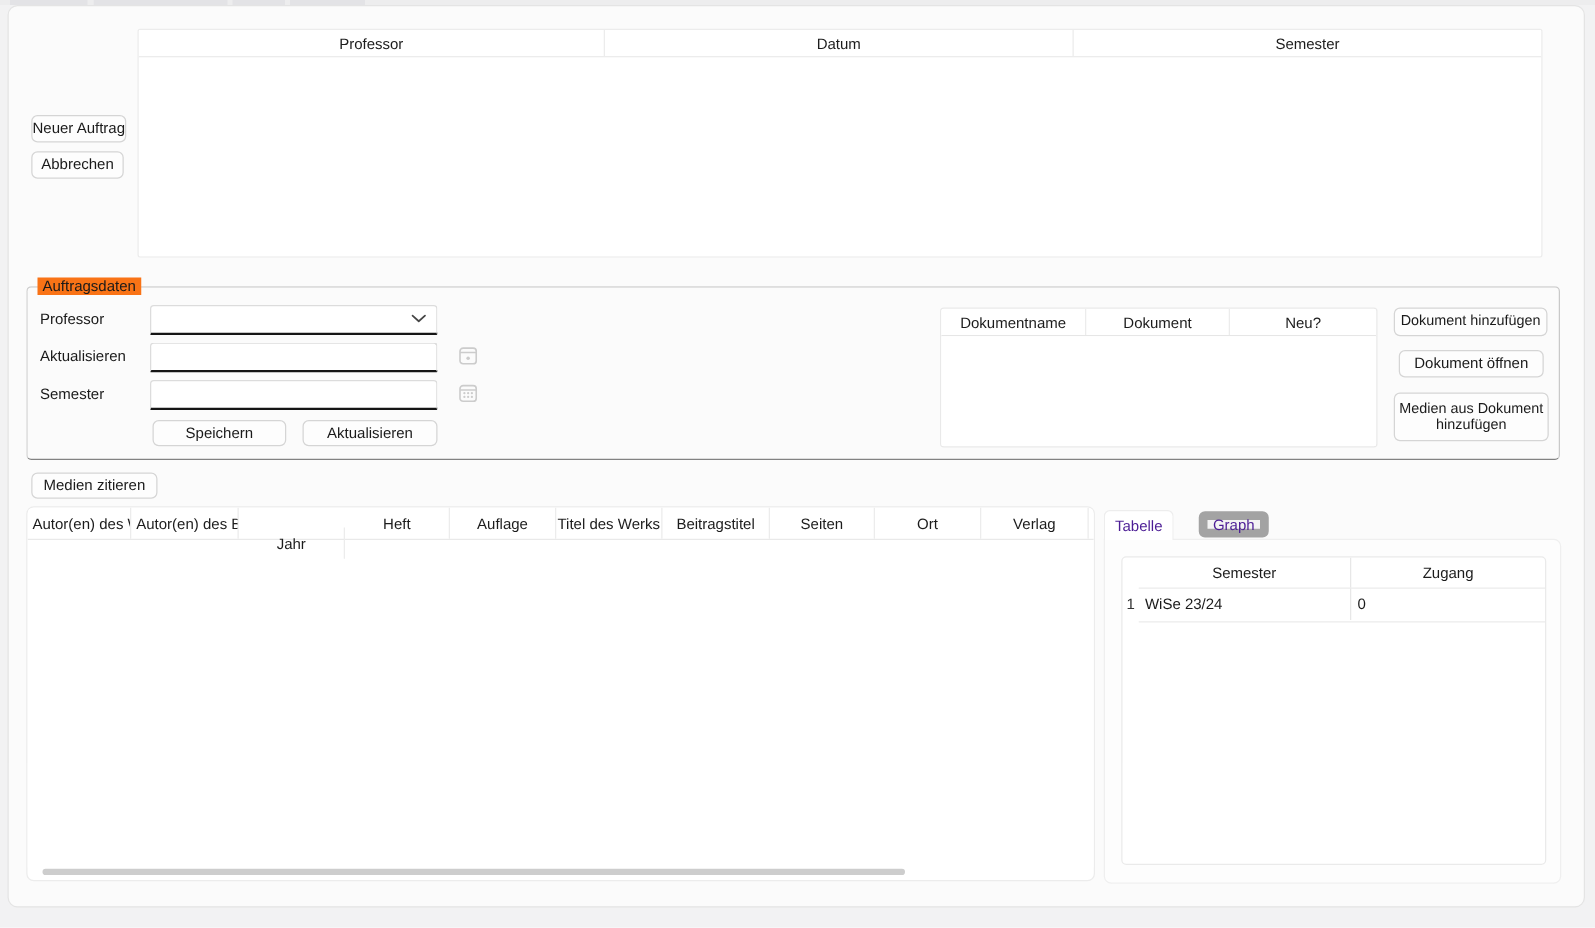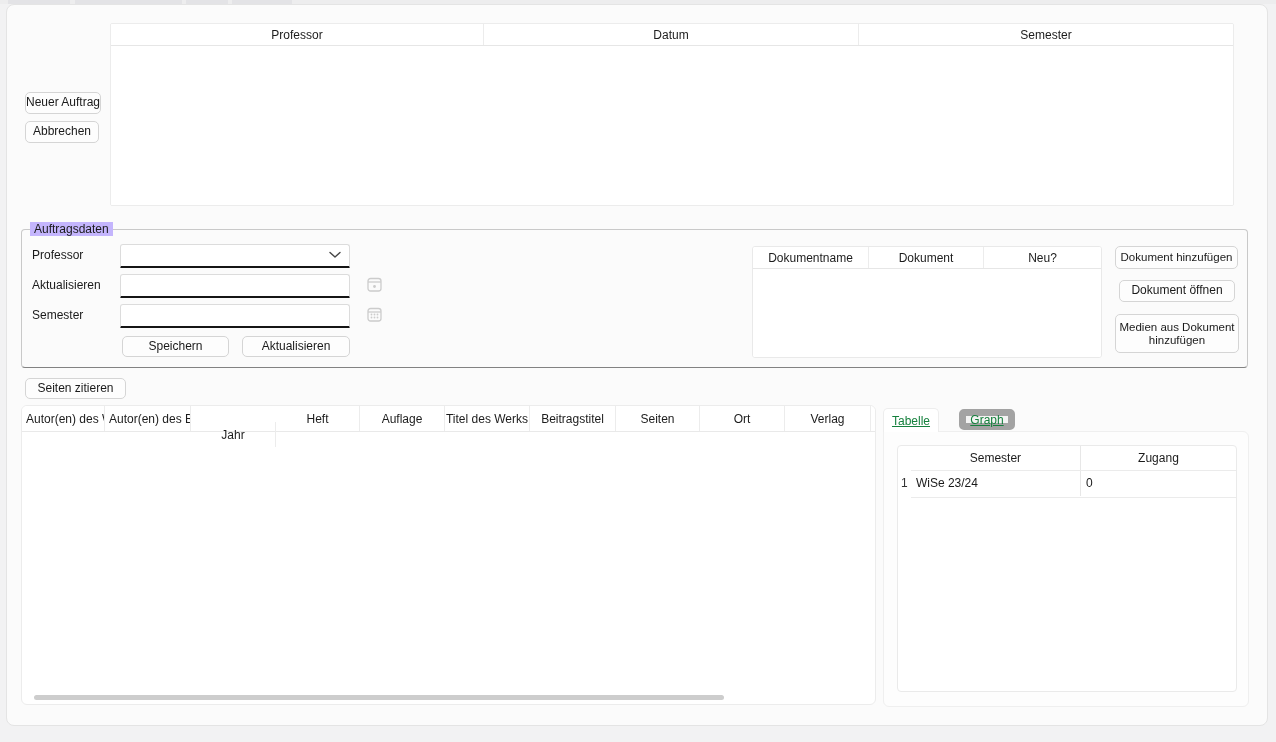--- a/index.html
+++ b/index.html
@@ -49,37 +49,37 @@
   }
   .th.sep { border-right:1px solid #ececec; }
   .th.left { justify-content:flex-start; padding-left:4px; }
 
   
   #order-form {
     position:absolute; left:14px; top:224px; width:1227px; height:139px;
     border:1px solid #c9c9c9; border-bottom-color:#828282; border-radius:4px;
   }
   #order-form-legend {
-    position:absolute; left:8px; top:-8px; background:#c4b5fd; padding:0 4px;
+    position:absolute; left:8px; top:-8px; background:#f97316; padding:0 4px;
     font-size:12px; color:#1a1a1a;
   }
   .field-label { position:absolute; left:10px; height:16px; line-height:16px; }
   .u-input {
     position:absolute; left:98px; width:230px; height:24px;
     background:#ffffff;
     border:1px solid #dcdcdc;
     border-bottom:2px solid #151515;
     border-radius:3px 3px 1px 1px;
   }
   .cal-btn { position:absolute; left:345px; width:16px; height:16px; background:transparent; border:none; }
 
   
   .tab {
     position:absolute; display:flex; align-items:center; justify-content:center;
-    font-size:12px; color:#15803d;text-decoration:underline;
+    font-size:12px; color:#4c1d95;
   }
   #tab-tabelle {
     left:876px; top:403px; width:56px; height:24px;
     background:#ffffff; border:1px solid #ededed; border-bottom:none;
     border-radius:5px 5px 0 0; z-index:2;
   }
   #tab-graph {
     left:952px; top:404px; width:56px; height:21px;
     background:#f3f3f3; border:7px solid #a3a3a3; border-radius:5px;
   }
@@ -183,21 +183,21 @@
         <div class="th" style="width:117px;">Neu?</div>
       </div>
       <div style="height:88px; background:#ffffff;"></div>
     </div>
 
     <button class="btn" style="left:1093px; top:16px; width:123px; height:23px; font-size:11.5px;">Dokument hinzufügen</button>
     <button class="btn" style="left:1097px; top:50px; width:116px; height:22px;">Dokument öffnen</button>
     <button class="btn wrap" style="left:1093px; top:84px; width:124px; height:39px; font-size:11.5px;">Medien aus Dokument hinzufügen</button>
   </div>
 
-  <button class="btn" style="left:18px; top:373px; width:101px; height:21px;">Seiten zitieren</button>
+  <button class="btn" style="left:18px; top:373px; width:101px; height:21px;">Medien zitieren</button>
 
   <div class="card" style="left:14px; top:400px; width:855px; height:300px; border-radius:6px; border-color:#ececec;">
     <div class="thead" style="height:26px; border-bottom-color:#e9e9e9;">
       <div class="th sep left" style="width:83px;">Autor(en) des Werks</div>
       <div class="th sep left" style="width:86px;">Autor(en) des Beitrags</div>
       <div class="th sep" style="width:85px;margin-top:16px;">Jahr</div>
       <div class="th sep" style="width:84px;">Heft</div>
       <div class="th sep" style="width:85px;">Auflage</div>
       <div class="th sep" style="width:85px;">Titel des Werks</div>
       <div class="th sep" style="width:86px;">Beitragstitel</div>

